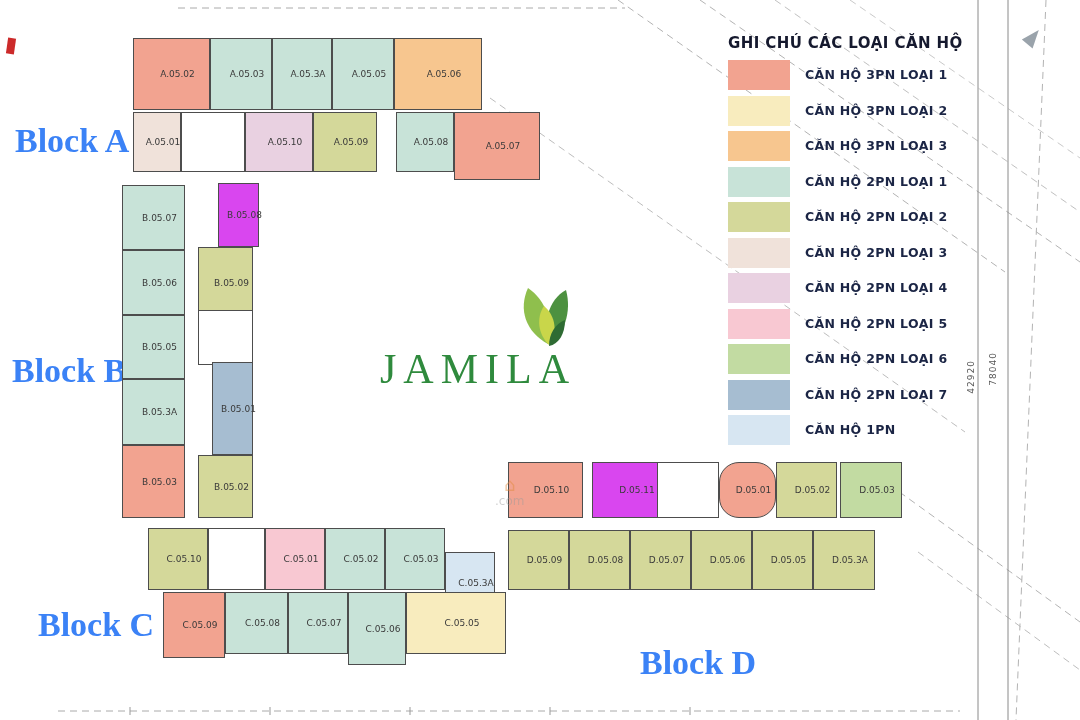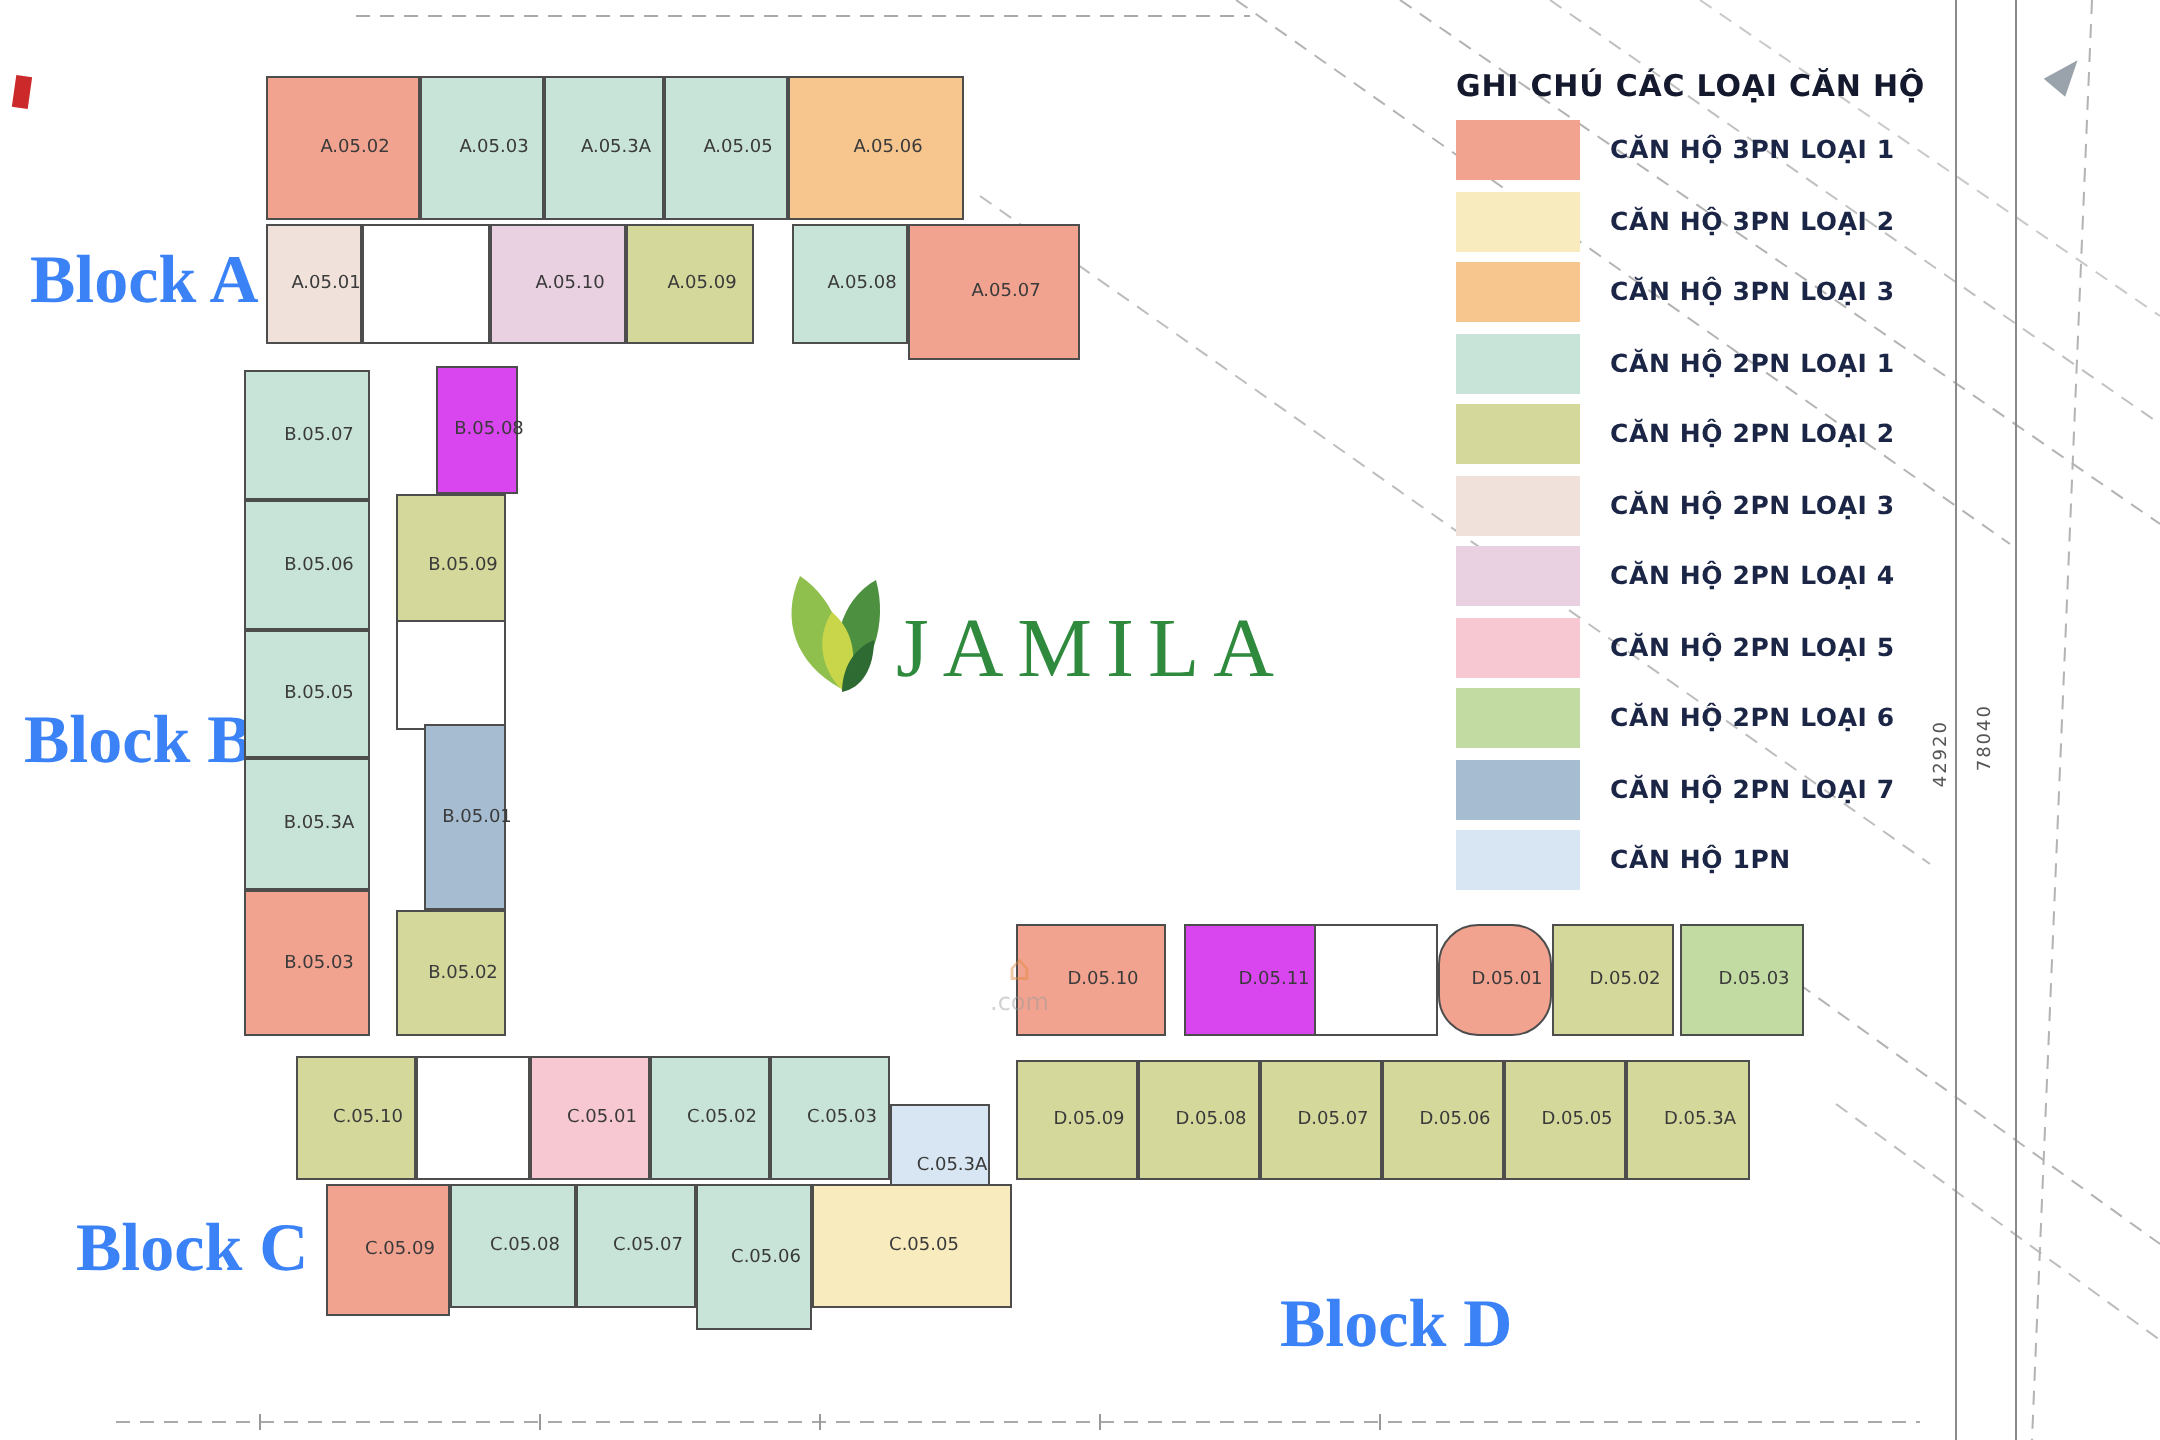--- a/index.html
+++ b/index.html
@@ -11,21 +11,21 @@
 
   .unit { position: absolute; border: 1px solid #4d4d4d; display: flex; align-items: center; justify-content: center; padding-left: 12px; }
   .unit span { font-size: 9px; color: #3a3a3a; white-space: nowrap; }
 
   .legend { position: absolute; left: 728px; top: 34px; width: 250px; }
   .legend-title { font-size: 15px; font-weight: bold; color: #15192e; letter-spacing: 0.4px; margin-bottom: 8px; white-space: nowrap; }
   .legend-row { display: flex; align-items: center; margin-bottom: 5.5px; }
   .swatch { width: 62px; height: 30px; margin-right: 15px; flex: 0 0 auto; }
   .legend-label { font-size: 12.5px; font-weight: bold; color: #1b2545; letter-spacing: 0.3px; line-height: 30px; white-space: nowrap; }
 
-  .logo { position: absolute; left: 380px; top: 282px; display: flex; align-items: flex-end; }
+  .logo { position: absolute; left: 380px; top: 282px; display: flex; align-items: flex-end; flex-direction: column; }
   .logo-text { font-family: "Liberation Serif", serif; font-size: 42px; color: #2f8a3d; letter-spacing: 7px; line-height: 1; padding-bottom: 2px; }
 
   .dim-label { position: absolute; writing-mode: vertical-rl; transform: rotate(180deg); font-size: 9px; color: #555; letter-spacing: 1px; }
   .dim-1 { left: 966px; top: 360px; }
   .dim-2 { left: 988px; top: 352px; }
 
   .watermark { position: absolute; left: 495px; top: 476px; opacity: 0.45; text-align: center; pointer-events: none; }
   .watermark .house { color: #e08a3c; font-size: 18px; line-height: 1; }
   .watermark .wm-text { color: #9a9a9a; font-size: 12px; }
 

